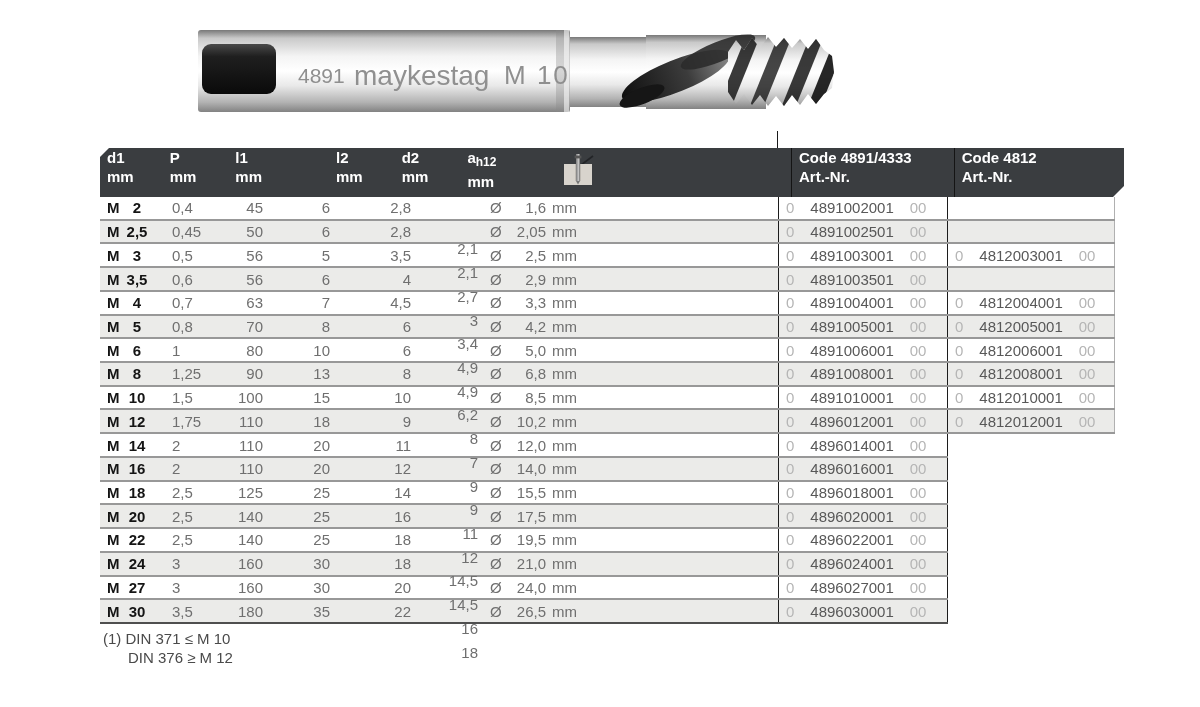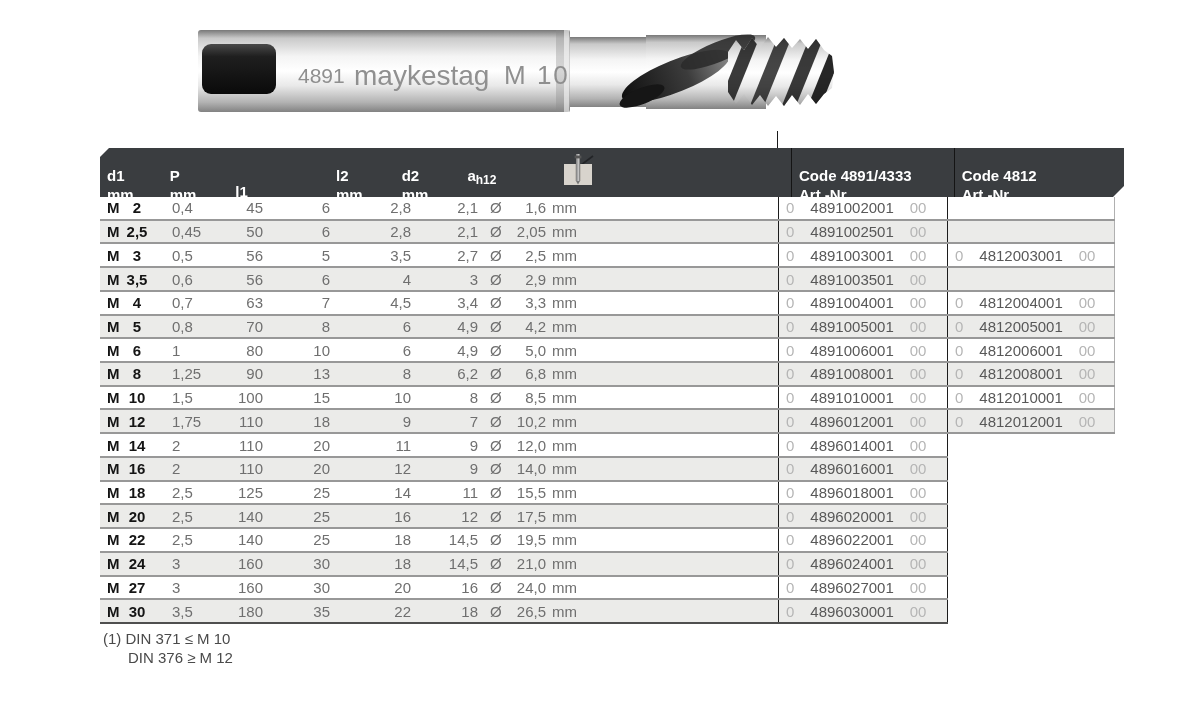--- a/index.html
+++ b/index.html
@@ -10,25 +10,25 @@
   .tap-wrap{position:absolute;left:198px;top:26px;width:640px;height:92px;}
 
   
   .pointer{position:absolute;left:777px;top:131px;width:1px;height:17px;background:#1a1a1a;}
 
   
   .tablebox{position:absolute;left:100px;top:148px;}
 
   .thead{display:flex;width:1024px;height:49px;background:#3a3d40;color:#fff;
          clip-path:polygon(0 9px,9px 0,100% 0,100% calc(100% - 11px),calc(100% - 11px) 100%,0 100%);}
-  .h{box-sizing:border-box;font-weight:bold;font-size:15px;line-height:19px;padding-top:18px;}
+  .h{box-sizing:border-box;font-weight:bold;font-size:15px;line-height:19px;padding-top:0;}
   .hl{white-space:nowrap;}
   .h-d1{width:65px;padding-left:7px;}
   .h-p{width:67px;padding-left:7px;}
-  .h-l1{width:67px;padding-left:8px;margin-top:16px;}
+  .h-l1{width:67px;padding-left:8px;}
   .h-l2{width:67px;padding-left:8px;margin-left:36px;}
   .h-d2{width:68px;padding-left:9px;}
   .h-a{width:56px;padding-left:9px;}
   .h-drill{width:288px;padding-top:5px;padding-left:47px;}
   .h-code1{width:170px;padding-left:7px;border-left:1px solid #141414;border-right:1px solid #141414;}
   .h-code2{width:176px;padding-left:7px;}
   .sub{font-size:12px;vertical-align:-3px;}
 
   .tbody{width:1015px;}
   .row{display:flex;height:23.72px;box-sizing:border-box;border-bottom:2px solid #989898;width:1015px;background:#fff;}
@@ -37,21 +37,21 @@
   .row:last-child{border-bottom-color:#4f4f4f;}
 
   .c{box-sizing:border-box;height:100%;display:flex;align-items:center;
      font-size:15px;color:#6f6f6f;white-space:nowrap;}
   .c-d1{width:65px;padding-left:7px;color:#141414;font-weight:bold;}
   .c-d1 .sz{display:inline-block;width:27px;text-align:center;margin-left:4px;}
   .c-p{width:67px;padding-left:7px;}
   .c-l1{width:67px;justify-content:flex-end;padding-right:36px;}
   .c-l2{width:67px;justify-content:flex-end;padding-right:36px;}
   .c-d2{width:68px;justify-content:flex-end;padding-right:23px;}
-  .c-a{width:56px;justify-content:flex-end;padding-right:12px;}
+  .c-a{width:56px;justify-content:flex-end;padding-right:12px;margin-top:41px;}
   .c-drill{width:288px;}
   .c-drill .o{display:inline-block;width:14px;}
   .c-drill .dv{display:inline-block;width:42px;text-align:right;}
   .c-drill .du{margin-left:6px;}
   .c-code1{width:170px;padding-left:7px;border-left:1px solid #1c1c1c;border-right:1px solid #1c1c1c;}
   .c-code2{width:167px;padding-left:7px;border-right:1px solid #b0b0b0;}
   .lt{color:#b5b5b5;}
   .md{color:#585858;margin:0 16px;}
 
   

